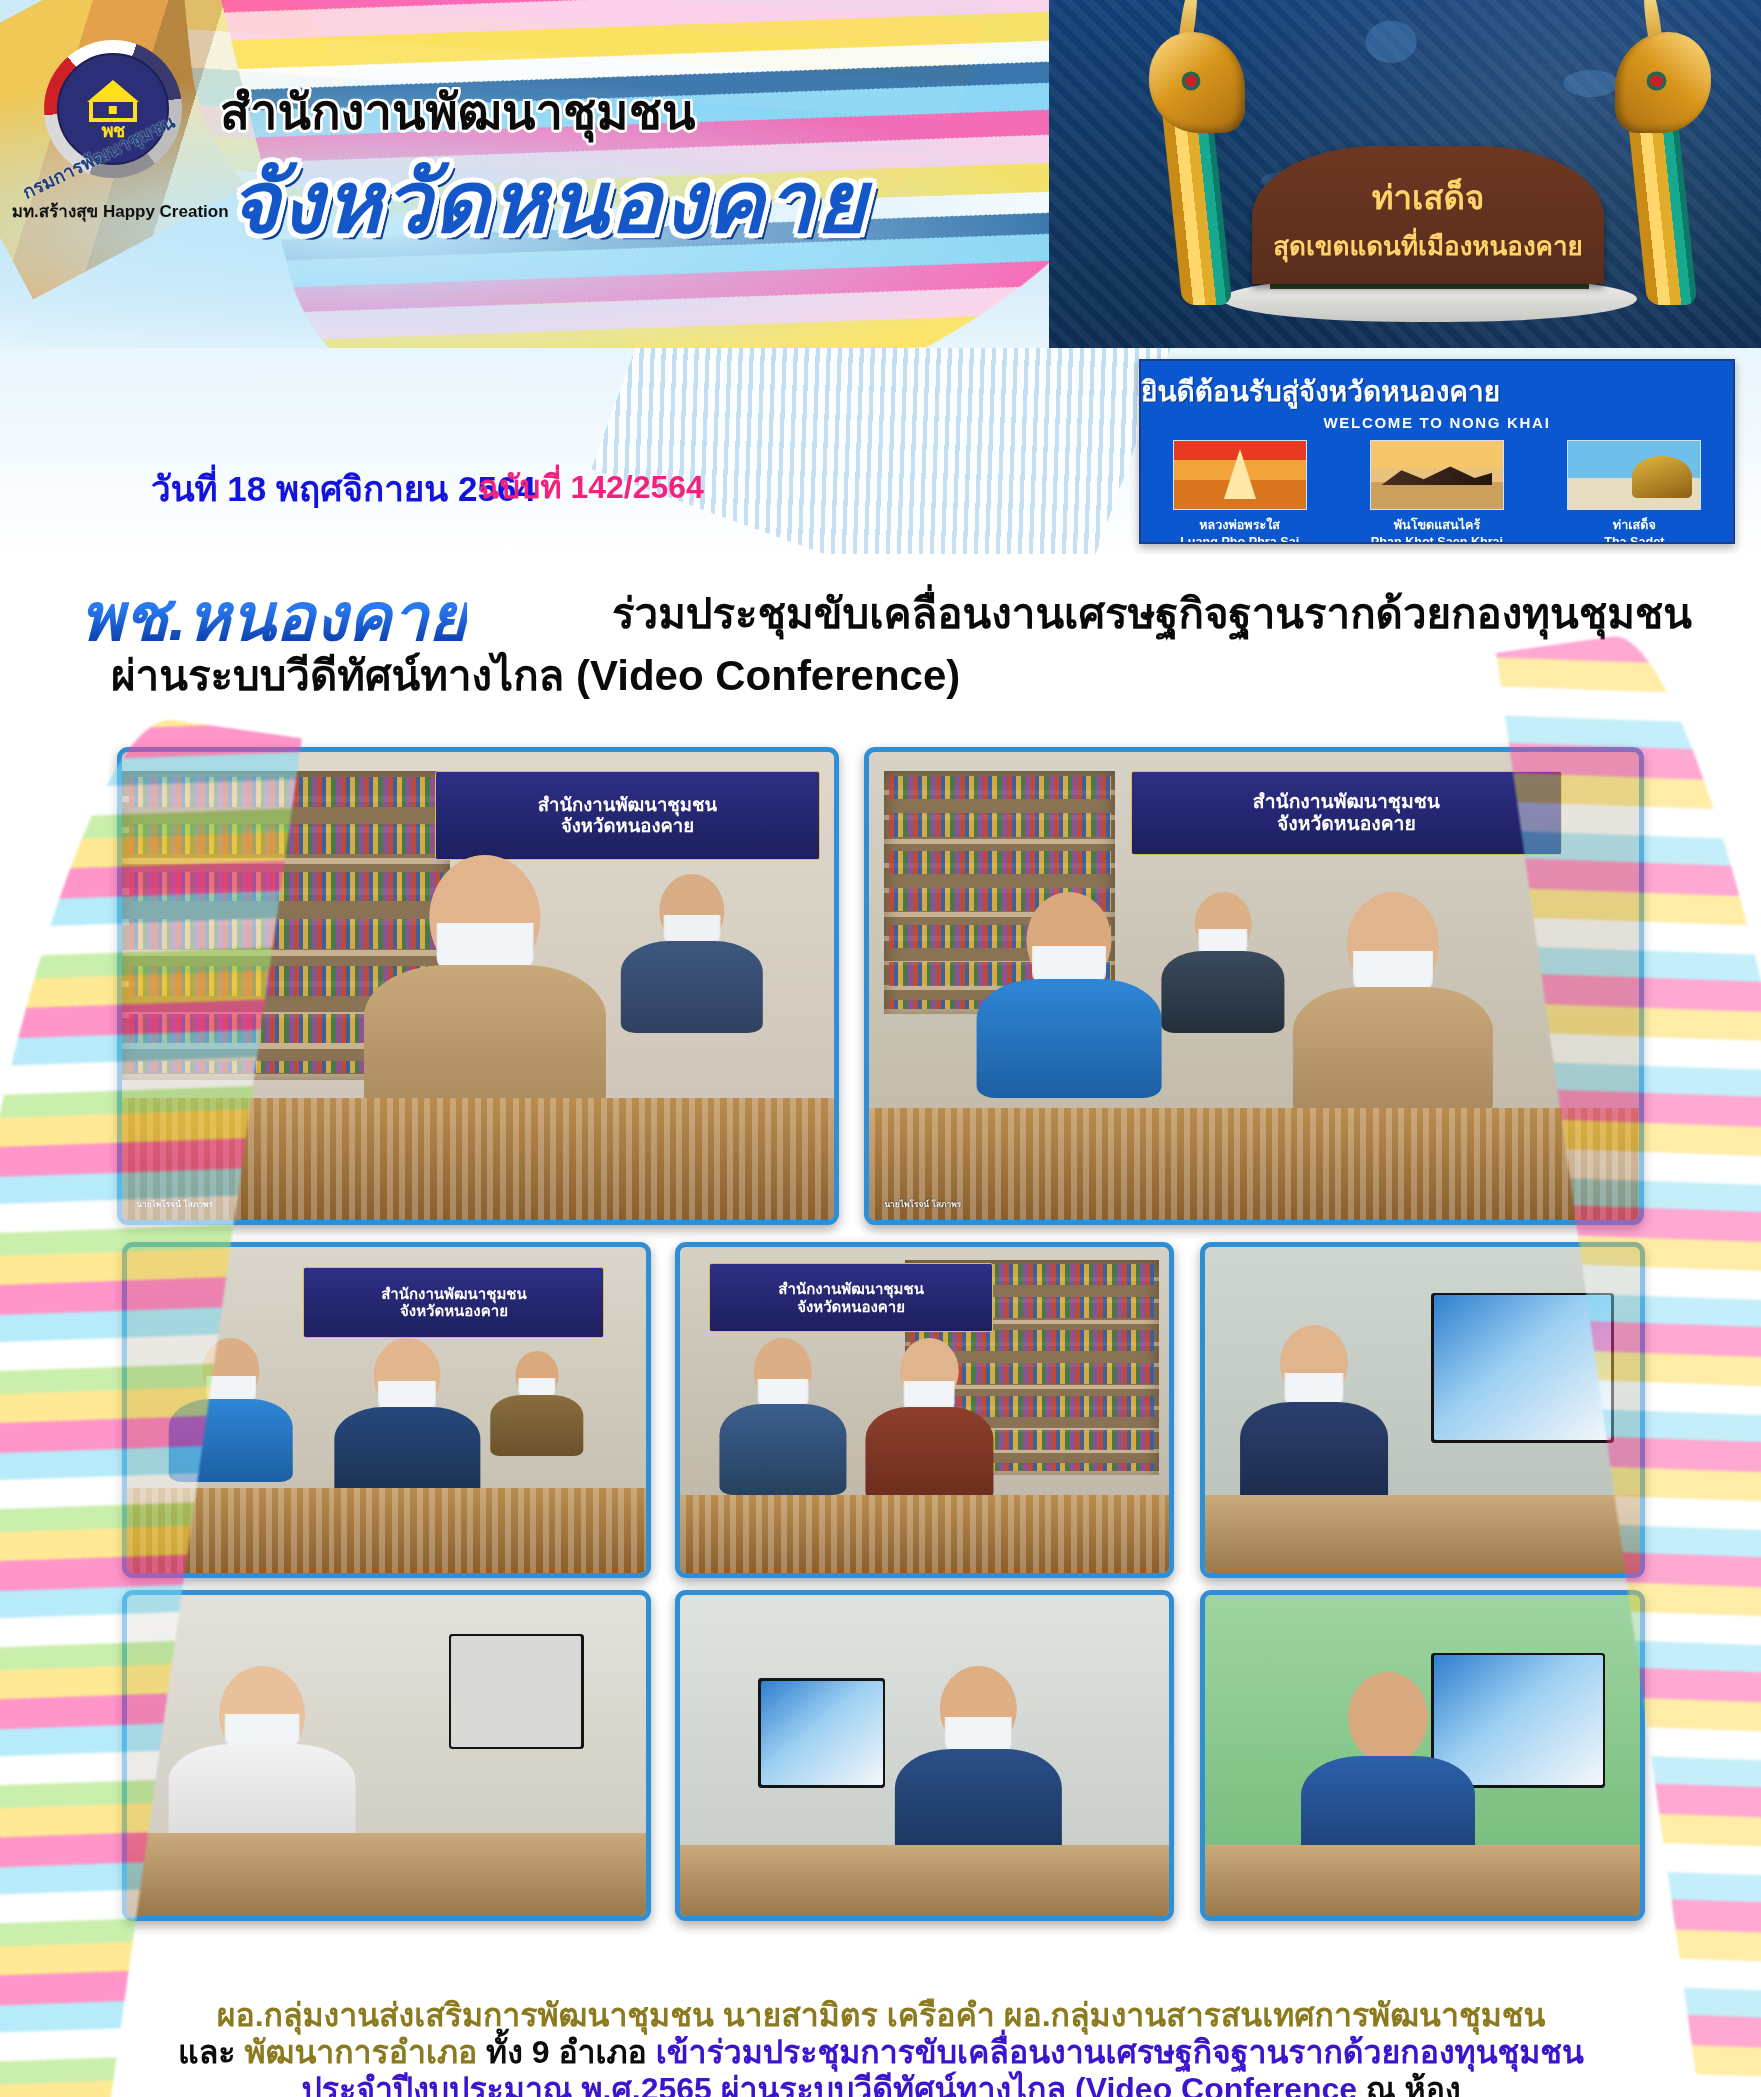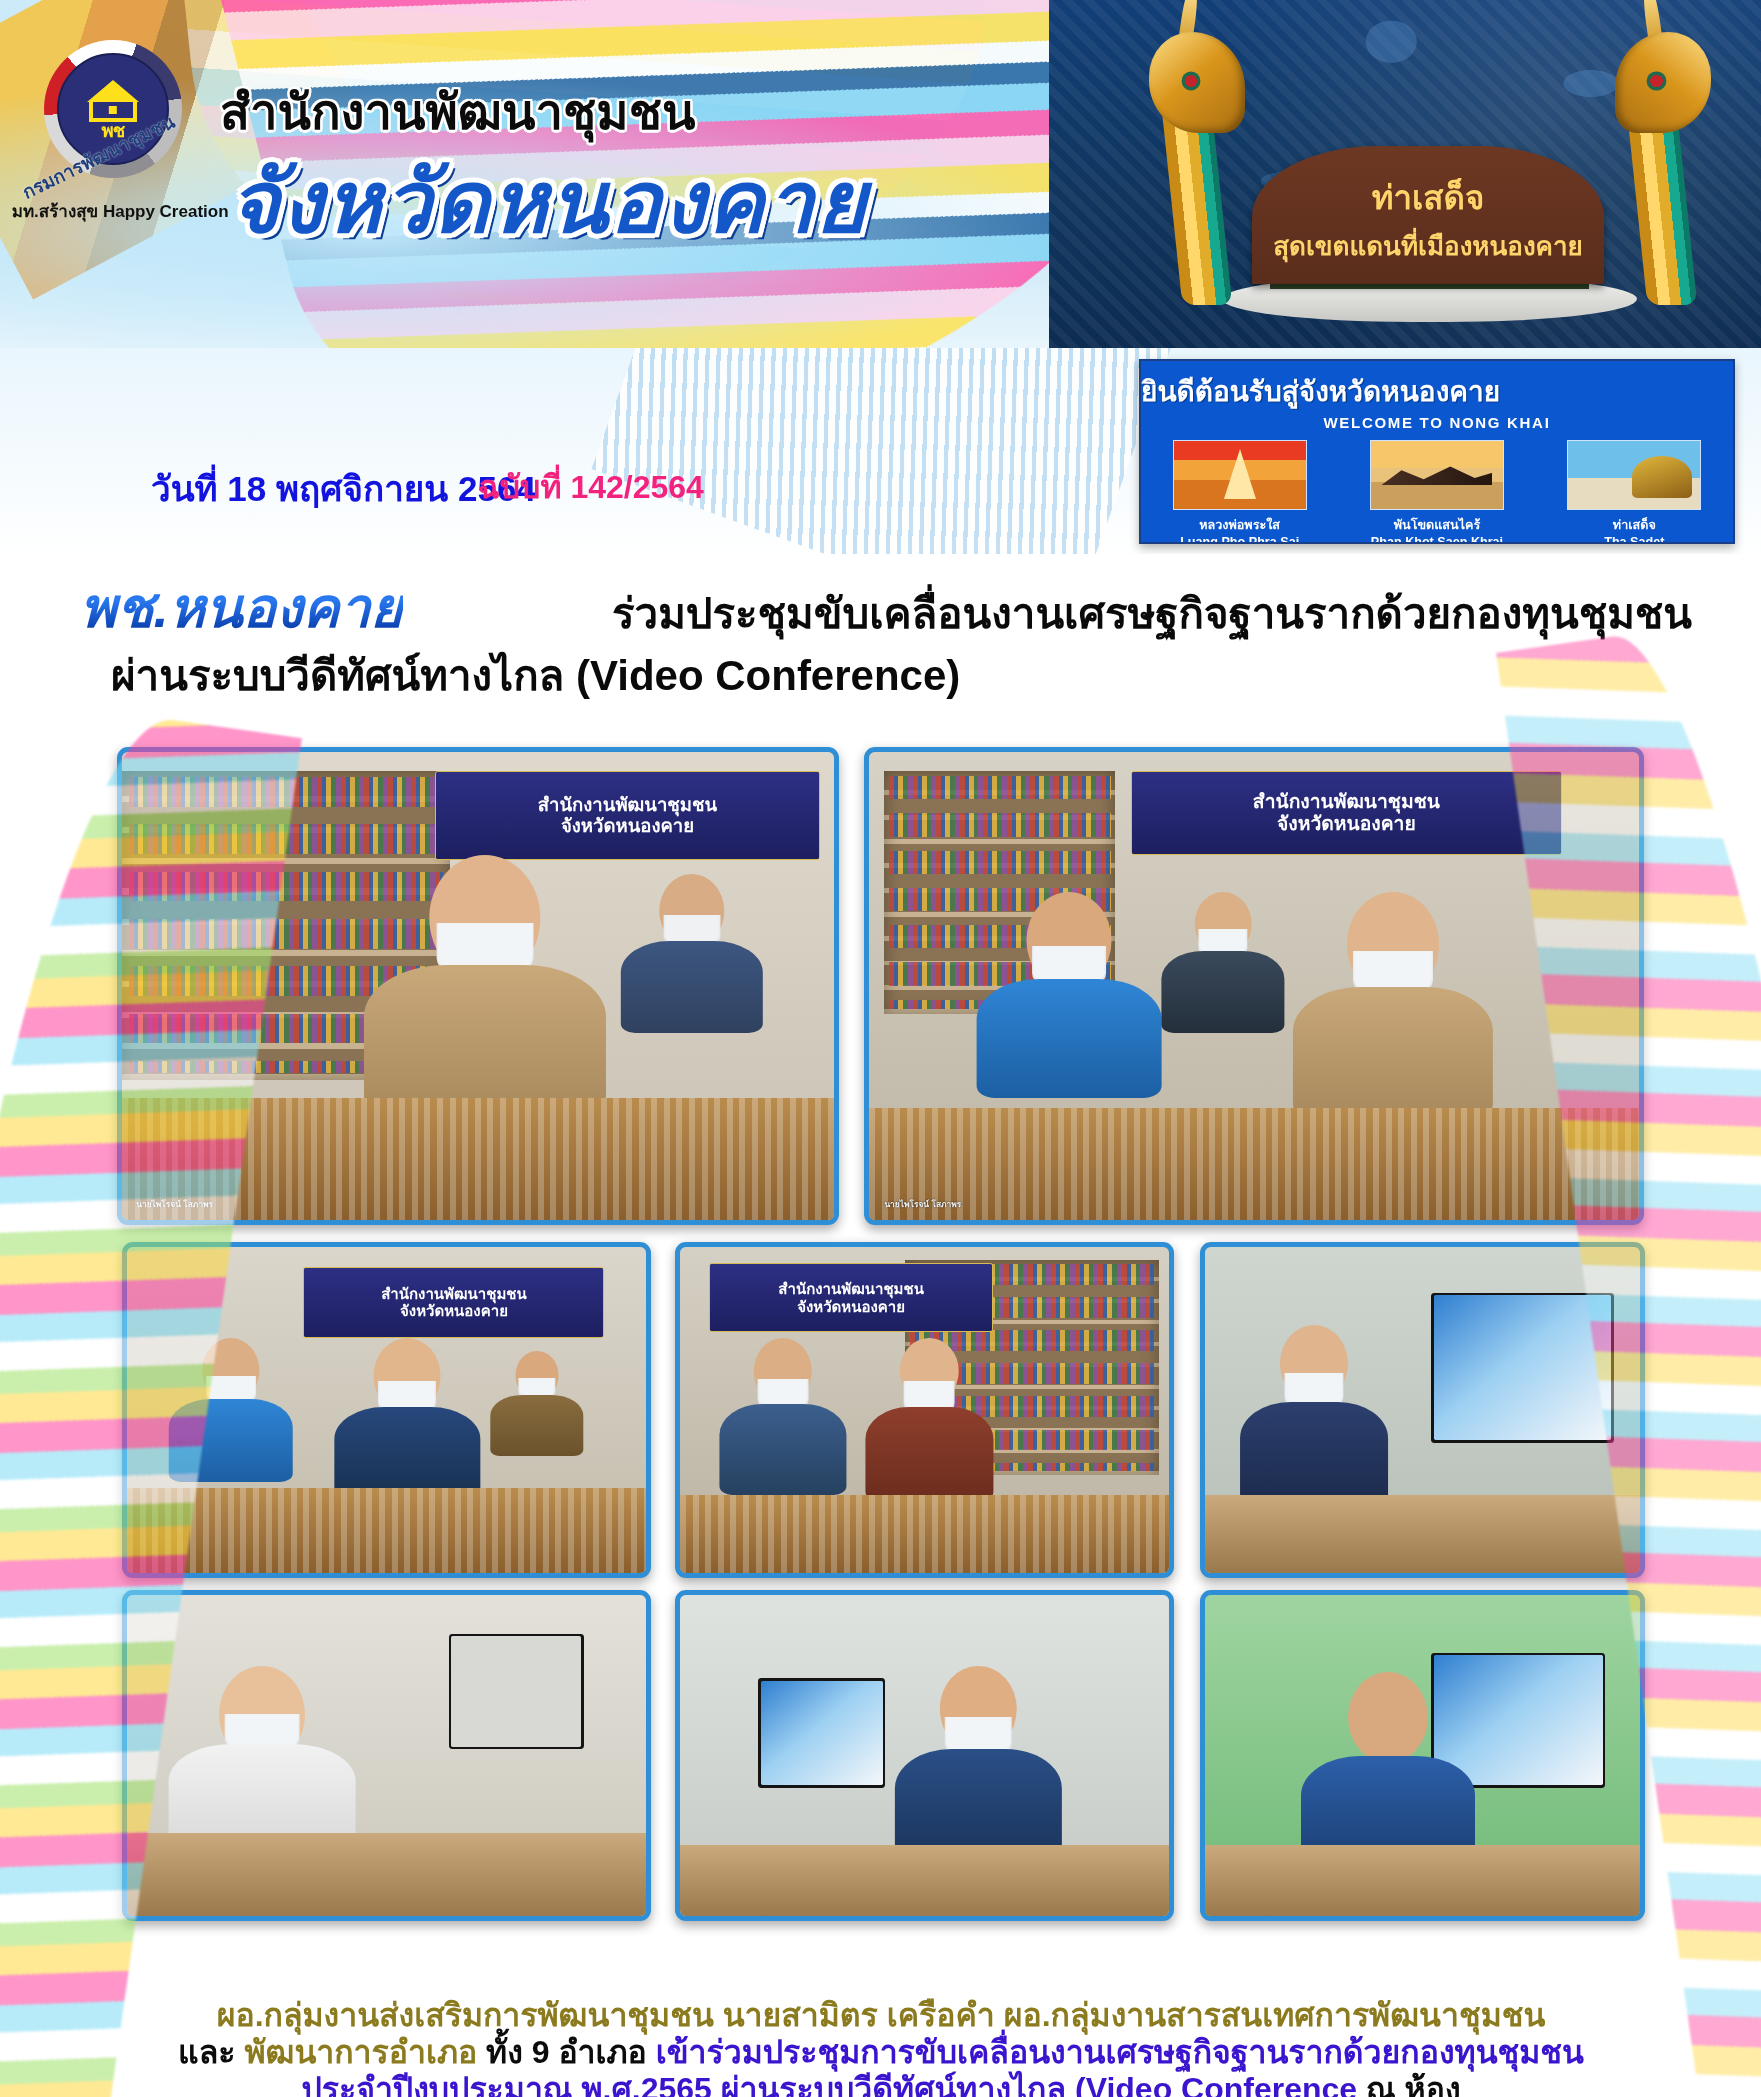--- a/index.html
+++ b/index.html
@@ -263,21 +263,21 @@
      background:linear-gradient(160deg,#e0b63c,#8d5f16);border-radius:50% 50% 10% 10%;}
   #welcome-banner .wb-cap-th{font-size:12.6px;font-weight:700;color:#fff;margin-top:4.2px;}
   #welcome-banner .wb-cap-en{font-size:12.6px;font-weight:700;color:#fff;margin-top:0.8px;}
 
   
   #headline-wrap{
     position:absolute;left:0;top:554px;width:1762px;height:185px;background:#fff;
   }
   #hl-brand{
     position:absolute;left:80px;top:564px;
-    font-size:55px;font-weight:700;font-style:italic;white-space:nowrap;
+    font-size:66px;font-weight:700;font-style:italic;white-space:nowrap;
     background:linear-gradient(180deg,#0f2f8c 0%,#2a7bf2 40%,#0b3fae 75%,#8dbdf7 100%);
     -webkit-background-clip:text;background-clip:text;color:transparent;
     text-shadow:none;
   }
   #hl-rest{
     position:absolute;left:612px;top:580px;
     font-size:42px;font-weight:700;color:#0a0a0a;white-space:nowrap;
   }
   #hl-line2{
     position:absolute;left:111px;top:642px;

